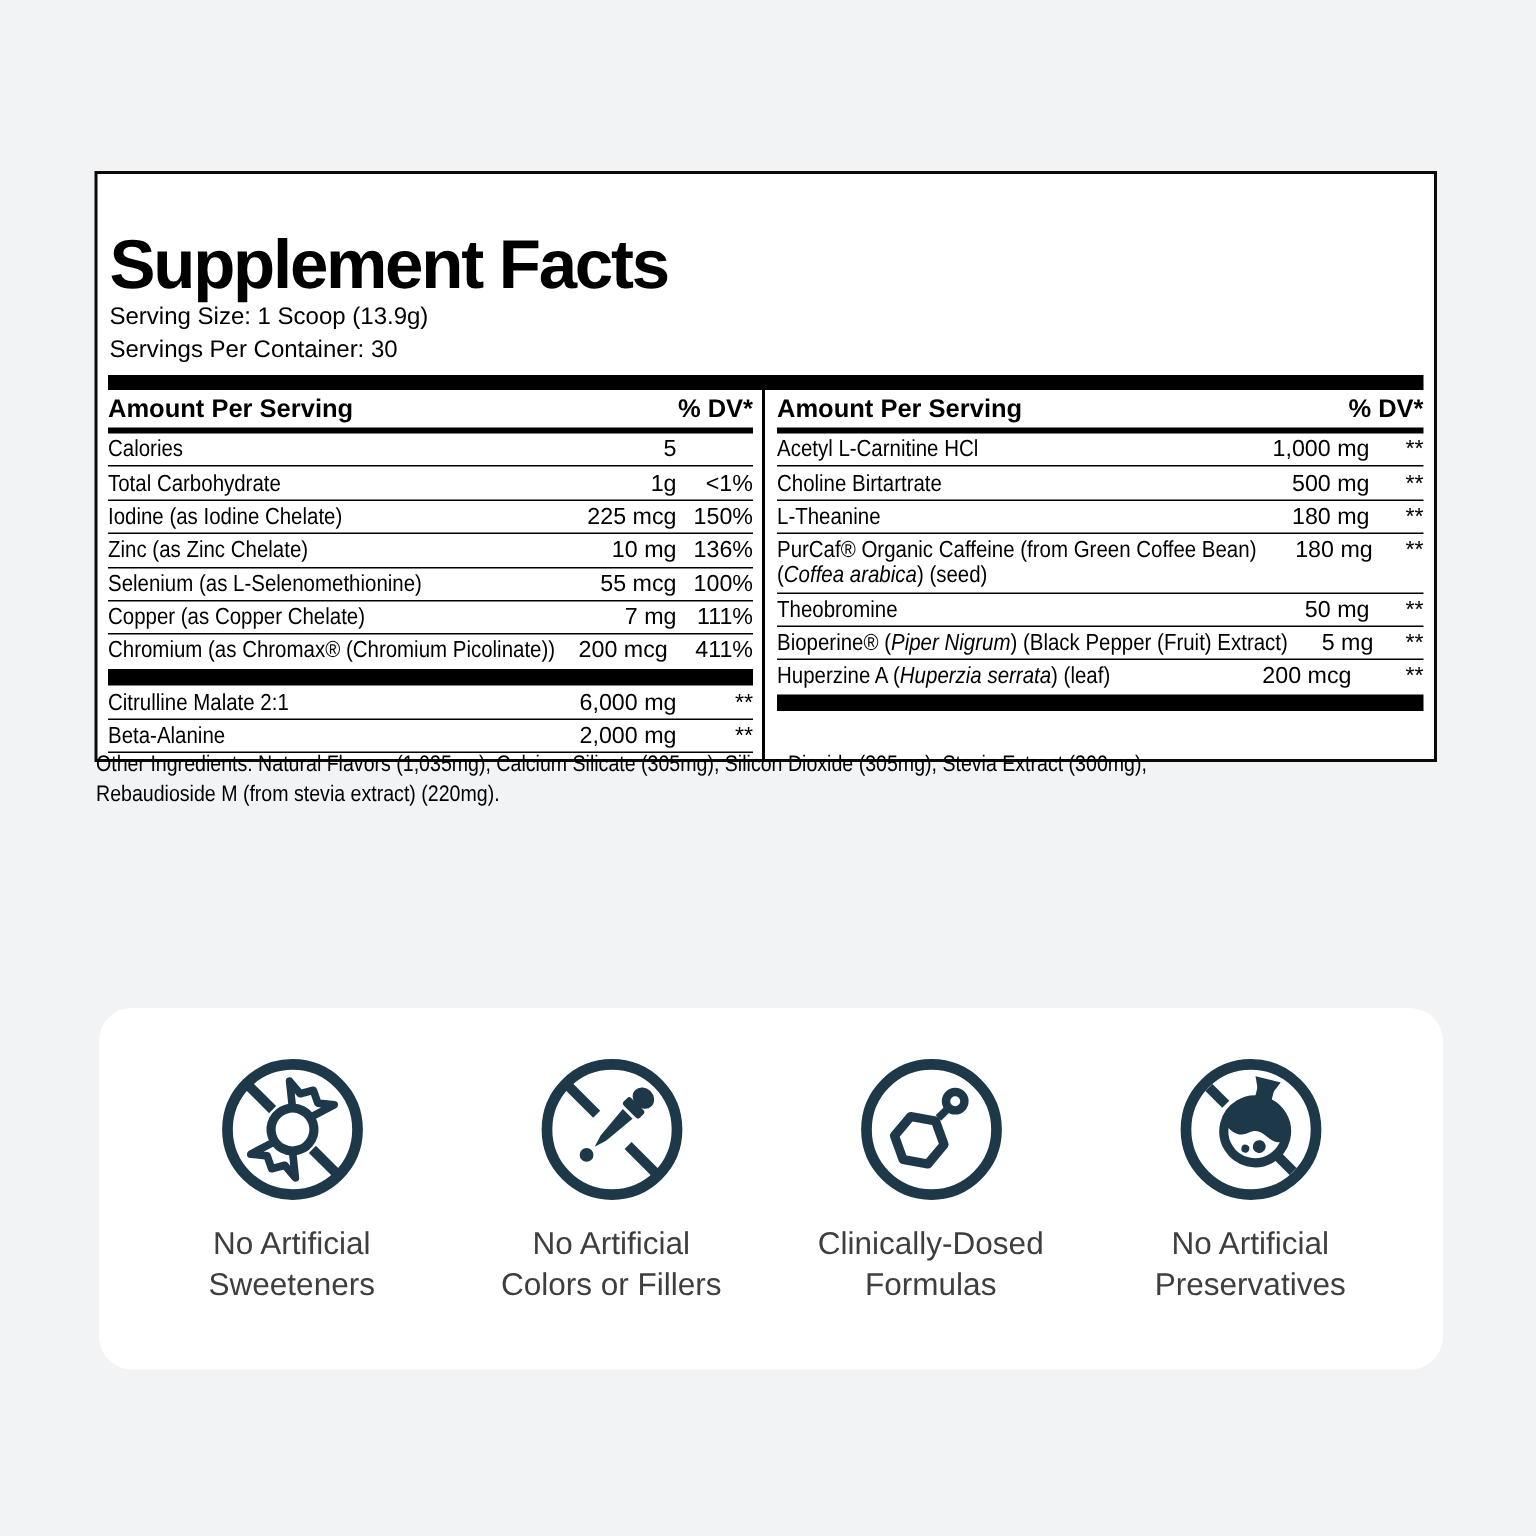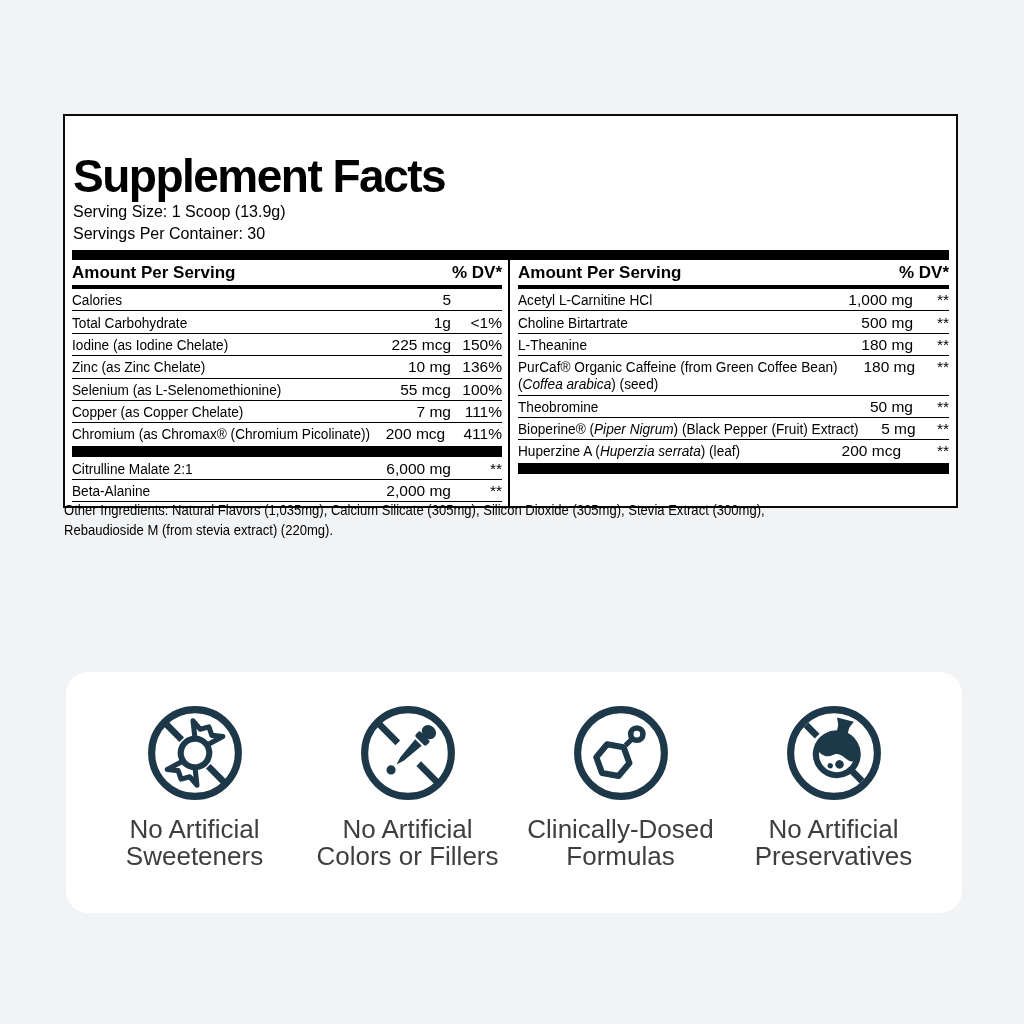--- a/index.html
+++ b/index.html
@@ -44,21 +44,21 @@
   .oline{font-size:15px;line-height:19.5px;white-space:nowrap;transform:scaleX(0.87);transform-origin:0 0;}
 
   
   .card{
     position:absolute;left:66px;top:672px;width:896px;height:241px;
     background:#ffffff;border-radius:22px;
   }
   .badges{display:flex;justify-content:space-around;align-items:flex-start;padding:30px 22px 0;}
   .badge{display:flex;flex-direction:column;align-items:center;width:215px;}
   .badge svg{width:102px;height:102px;color:var(--navy);display:block;}
-  .badge-label{margin-top:12px;font-size:26px;line-height:27px;color:#3e3e3e;text-align:center;}
+  .badge-label{margin-top:12px;font-size:21px;line-height:27px;color:#3e3e3e;text-align:center;}
 </style>
 </head>
 <body>
 
 <div class="label-box">
   <div class="lb-top">
     <h1 class="title">Supplement Facts</h1>
     <div class="serving">Serving Size: 1 Scoop (13.9g)</div>
     <div class="serving">Servings Per Container: 30</div>
   </div>

